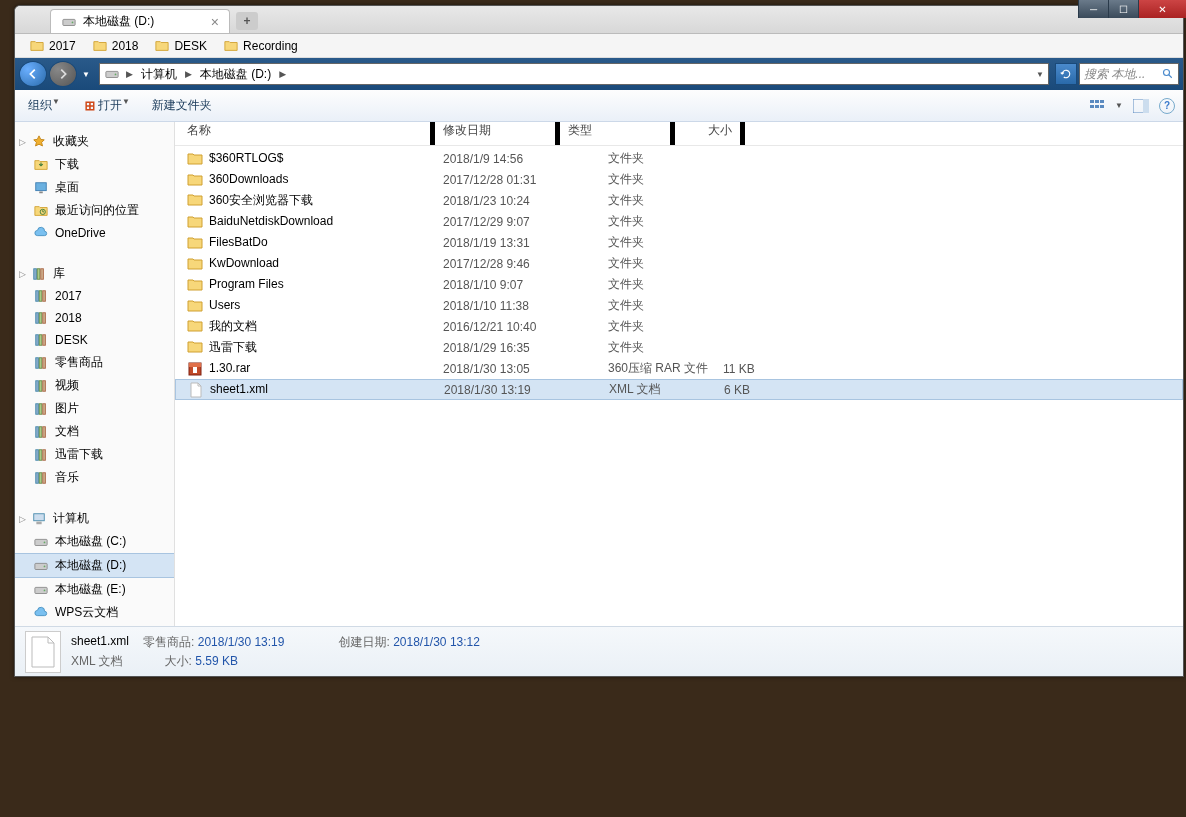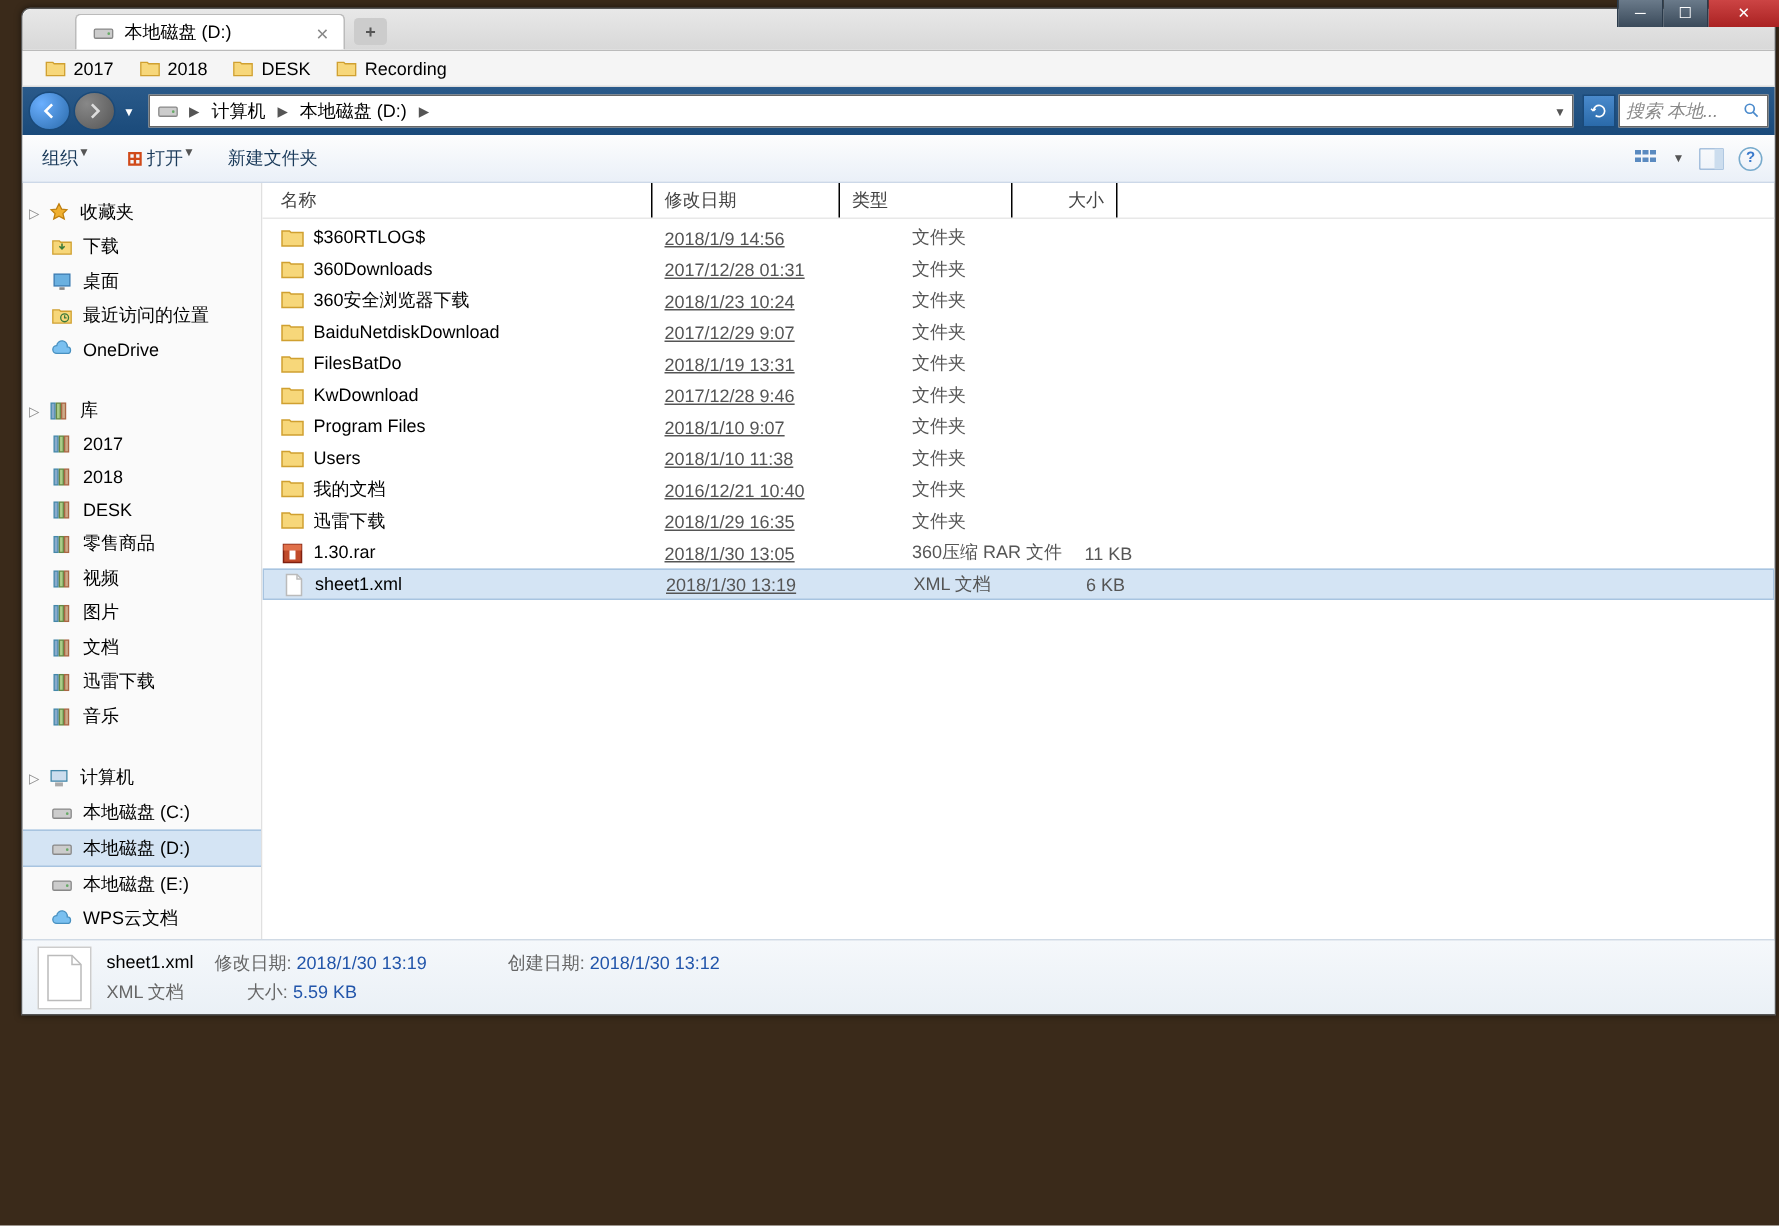--- a/index.html
+++ b/index.html
@@ -39,32 +39,32 @@
 .sidebar { width: 160px; background: #fafafa; border-right: 1px solid #e0e0e0; padding: 8px 0; overflow-y: auto; }
 .sidebar-group { margin-bottom: 18px; }
 .sidebar-group-title { display: flex; align-items: center; gap: 6px; padding: 3px 10px 3px 16px; font-weight: normal; cursor: pointer; }
 .sidebar-item { display: flex; align-items: center; gap: 6px; padding: 3px 10px 3px 18px; cursor: pointer; }
 .sidebar-item.selected { background: #d4e4f4; border: 1px solid #a8c4e0; border-left: none; border-right: none; }
 .expand-caret { position: absolute; left: 4px; font-size: 9px; color: #888; }
 .sidebar-group-title, .sidebar-item { position: relative; }
 
 .file-list-area { flex: 1; background: #fff; display: flex; flex-direction: column; }
 .column-headers { height: 24px; display: flex; align-items: center; border-bottom: 1px solid #e8e8e8; color: #444; }
-.col { padding: 0 8px; border-right: 1px solid #000000; height: 100%; display: flex; align-items: center; }
+.col { padding: 0 8px; border-right: 5px solid #000000; height: 100%; display: flex; }
 .col-name { width: 260px; padding-left: 12px; }
 .col-date { width: 125px; }
 .col-type { width: 115px; }
 .col-size { width: 70px; text-align: right; justify-content: flex-end; }
 
 .file-rows { flex: 1; overflow-y: auto; padding-top: 2px; }
 .file-row { height: 21px; display: flex; align-items: center; cursor: pointer; }
 .file-row.selected { background: #d4e4f4; border: 1px solid #a8c4e0; }
 .file-row .cell { padding: 0 8px; color: #555; white-space: nowrap; overflow: hidden; }
 .file-row .cell-name { width: 260px; display: flex; align-items: flex-start; gap: 6px; padding-left: 12px; color: #000; }
-.file-row .cell-date { width: 125px; text-decoration: underline; }
+.file-row .cell-date { width: 125px; }
 .file-row .cell-type { width: 115px; margin-left: 40px; }
 .file-row .cell-size { width: 70px; text-align: left; }
 
 .details-pane { height: 50px; background: linear-gradient(#f5f8fb, #eaf0f6); border-top: 1px solid #d0dae5; display: flex; align-items: center; padding: 6px 10px; gap: 10px; }
 .details-thumb { width: 36px; height: 42px; background: #fff; border: 1px solid #ccc; display: flex; align-items: center; justify-content: center; }
 .details-info { display: flex; flex-direction: column; gap: 2px; font-size: 11px; }
 .details-row { display: flex; gap: 14px; }
 .detail-label { color: #666; }
 .detail-value { color: #2255aa; }
 
@@ -618,21 +618,21 @@
   <div class="details-pane">
     <div class="details-thumb">
       <svg width="26" height="32" viewBox="0 0 26 32">
           <path d="M2 1 h16 l6 6 v24 h-22 z" fill="#fff" stroke="#bbb"></path>
           <path d="M18 1 v6 h6" fill="none" stroke="#bbb"></path>
         </svg>
     </div>
     <div class="details-info">
       <div class="details-row">
         <span style="color:#000">sheet1.xml</span>
-        <span><span class="detail-label">修改日期:</span> <span class="detail-value">2018/1/30 13:19</span></span>
+        <span><span class="detail-label">零售商品:</span> <span class="detail-value">2018/1/30 13:19</span></span>
         <span style="margin-left:40px"><span class="detail-label">创建日期:</span> <span class="detail-value">2018/1/30 13:12</span></span>
       </div>
       <div class="details-row">
         <span class="detail-label">XML 文档</span>
         <span style="margin-left:28px"><span class="detail-label">大小:</span> <span class="detail-value">5.59 KB</span></span>
       </div>
     </div>
   </div>
 
 </div>

